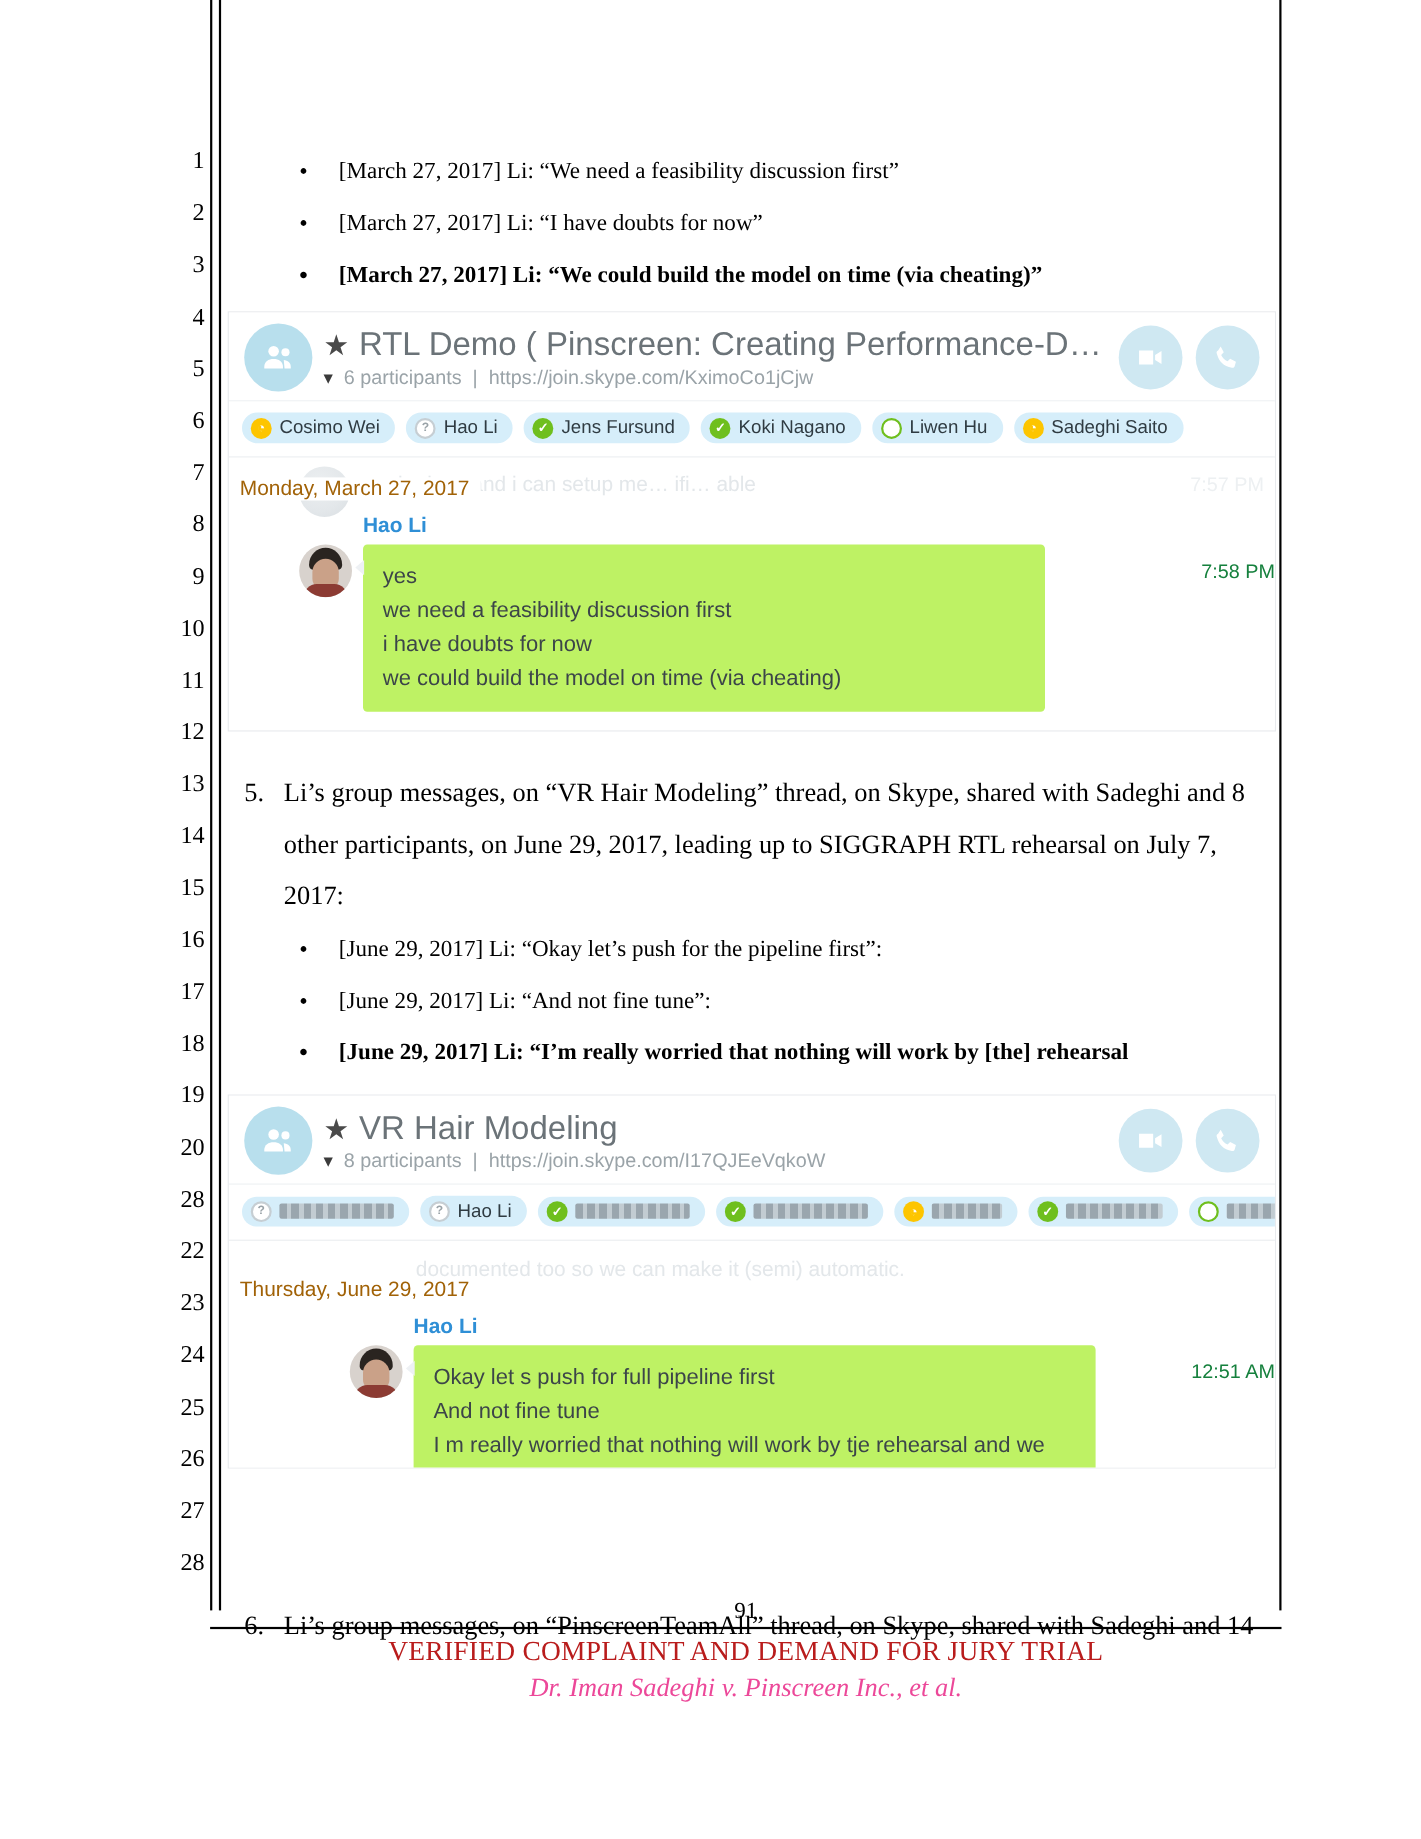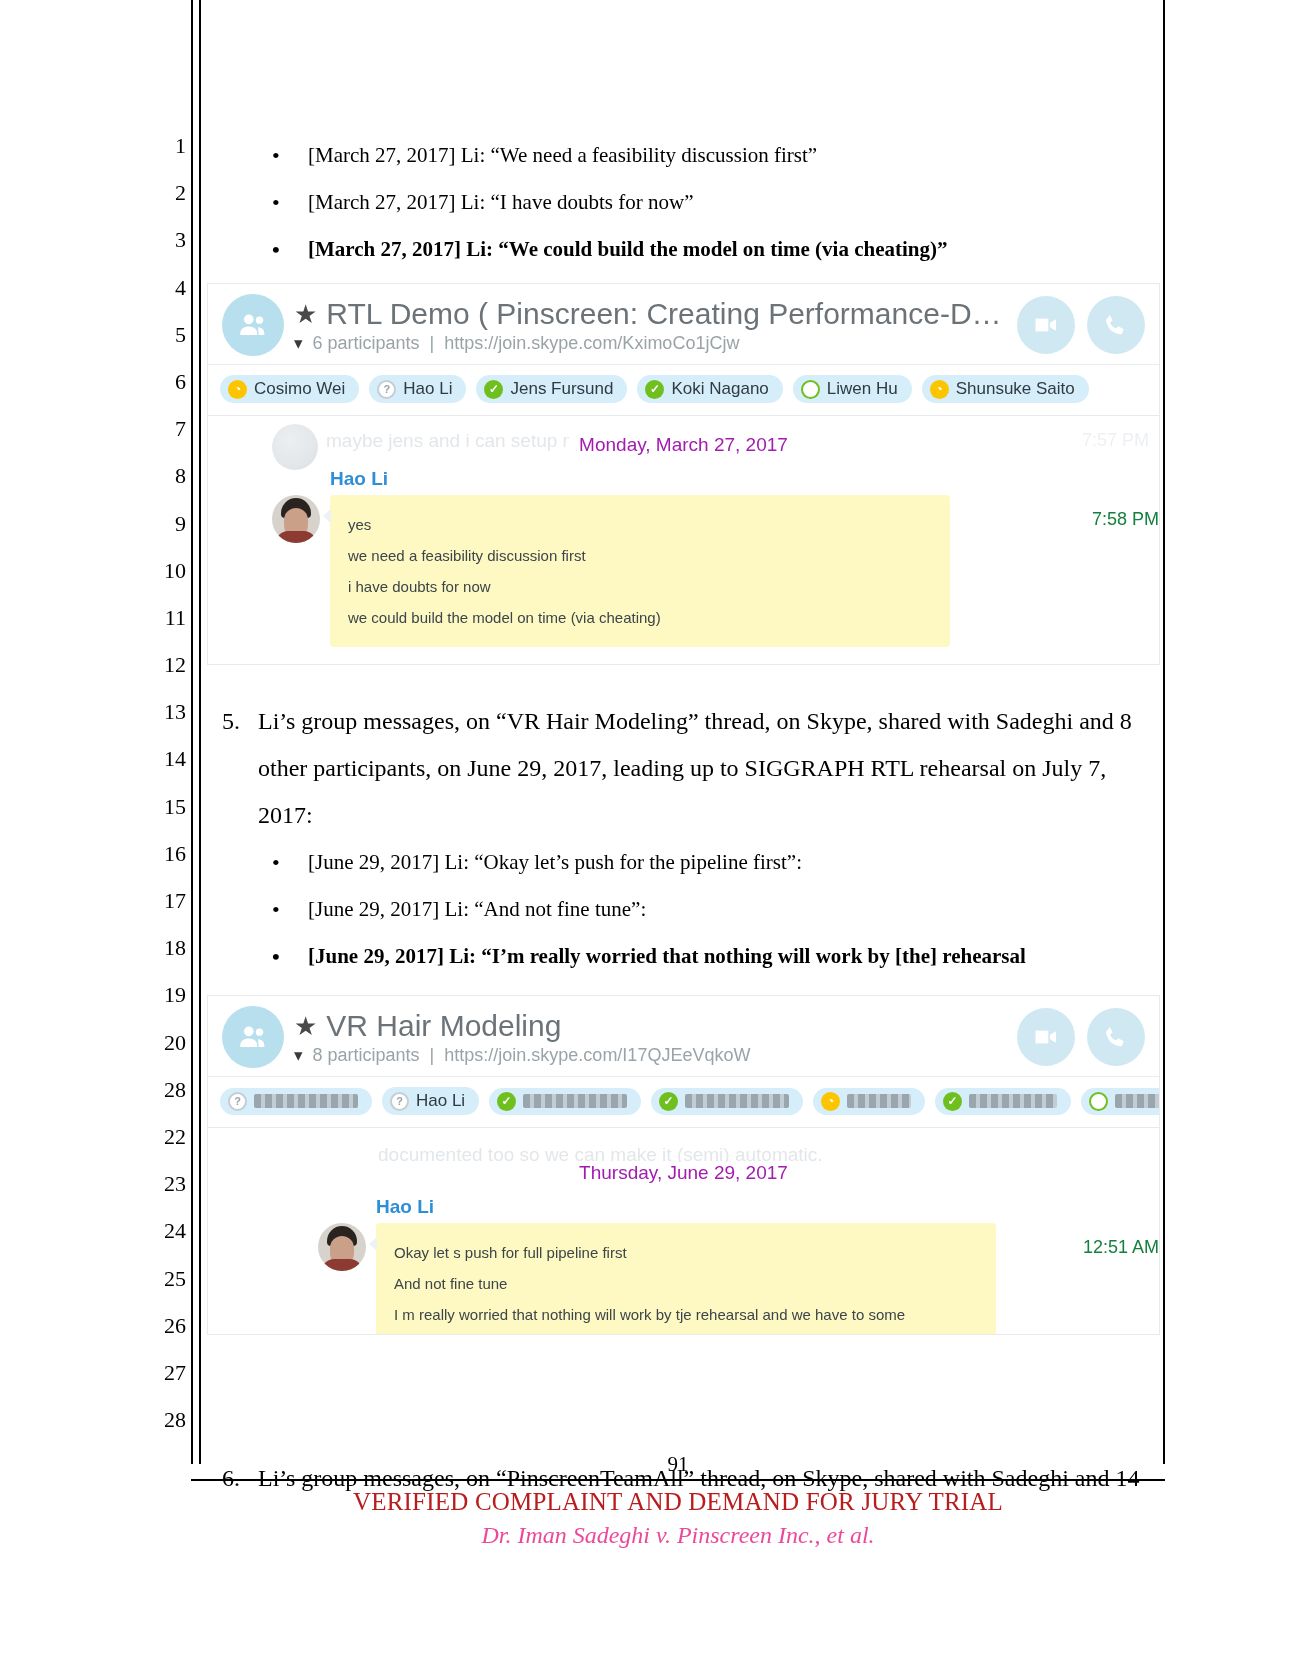--- a/index.html
+++ b/index.html
@@ -126,22 +126,22 @@
     position:absolute; left:118px; right:110px; top:10px;
     color:#e3e7ea; font-size:19px; line-height:29px;
     pointer-events:none;
   }
   .sk-faded-avatar {
     position:absolute; left:64px; top:8px;
     width:46px; height:46px; border-radius:50%;
     background:radial-gradient(circle at 40% 35%, #eceff1 0%, #e3e7ea 60%, #d9dee2 100%);
   }
   .sk-datesep {
-    position:relative; text-align:center;
-    color:#a21caf; font-size:19px; padding:18px 0 8px 0;
+    position:relative; text-align:left;
+    color:#a16207; font-size:19px; padding:18px 0 8px 0;
   }
   .sk-datesep span { background:#fff; padding:0 10px; }
 
   .sk-msg { position:relative; padding:4px 0 0 64px; }
   .sk-msg-name { color:#2f8fd6; font-size:19px; font-weight:bold; margin-left:58px; }
   .sk-msg-row { display:flex; align-items:flex-start; margin-top:5px; }
   .sk-msg-avatar {
     width:48px; height:48px; border-radius:50%;
     flex:0 0 48px; margin-right:10px; overflow:hidden;
     background:#d8d2cd; position:relative;
@@ -152,23 +152,23 @@
   }
   .sk-msg-avatar .face {
     position:absolute; left:12px; top:13px; width:24px; height:28px;
     background:#caa188; border-radius:12px 12px 10px 10px;
   }
   .sk-msg-avatar .shirt {
     position:absolute; left:4px; bottom:0; width:40px; height:12px;
     background:#8c3b33; border-radius:12px 12px 0 0;
   }
   .sk-bubble {
-    background:#fef9c3; border-radius:4px;
+    background:#bef264; border-radius:4px;
     padding:14px 18px; flex:1 1 auto;
-    color:#3c4549; font-size:15px; line-height:31px;
+    color:#3c4549; font-size:20px; line-height:31px;
     position:relative; max-width:620px;
   }
   .sk-bubble::before {
     content:""; position:absolute; left:-7px; top:14px;
     width:0; height:0;
     border-top:7px solid transparent;
     border-bottom:7px solid transparent;
     border-right:8px solid #eef1f4;
   }
   .sk-time {
@@ -315,21 +315,21 @@
         <div class="sk-chip">
           <span class="sk-dot green">✓</span>
           <span class="sk-label">Koki Nagano</span>
         </div>
         <div class="sk-chip">
           <span class="sk-dot hollow"></span>
           <span class="sk-label">Liwen Hu</span>
         </div>
         <div class="sk-chip">
           <span class="sk-dot yellow">◔</span>
-          <span class="sk-label">Shunsuke Saito</span>
+          <span class="sk-label">Sadeghi Saito</span>
         </div>
       </div>
 
     <div class="sk-divider"></div>
 
     <div class="sk-body">
       <div class="sk-faded-avatar"></div>
       <div class="sk-faded">maybe jens and i can setup me… ifi… able</div>
       <div class="sk-time-top">7:57 PM</div>
 

